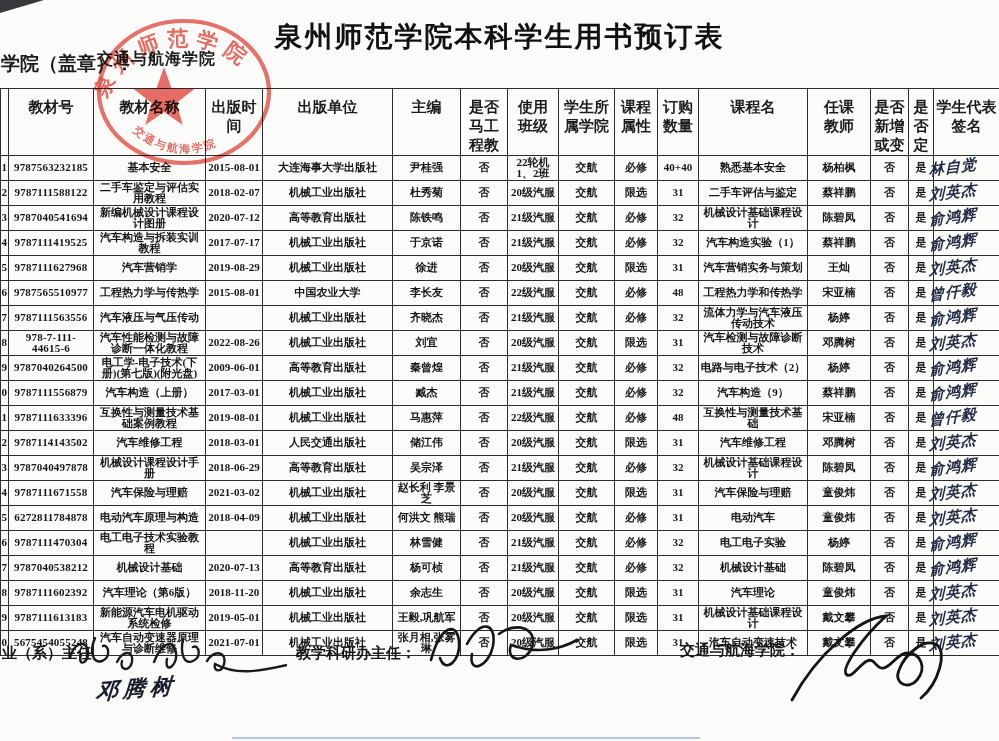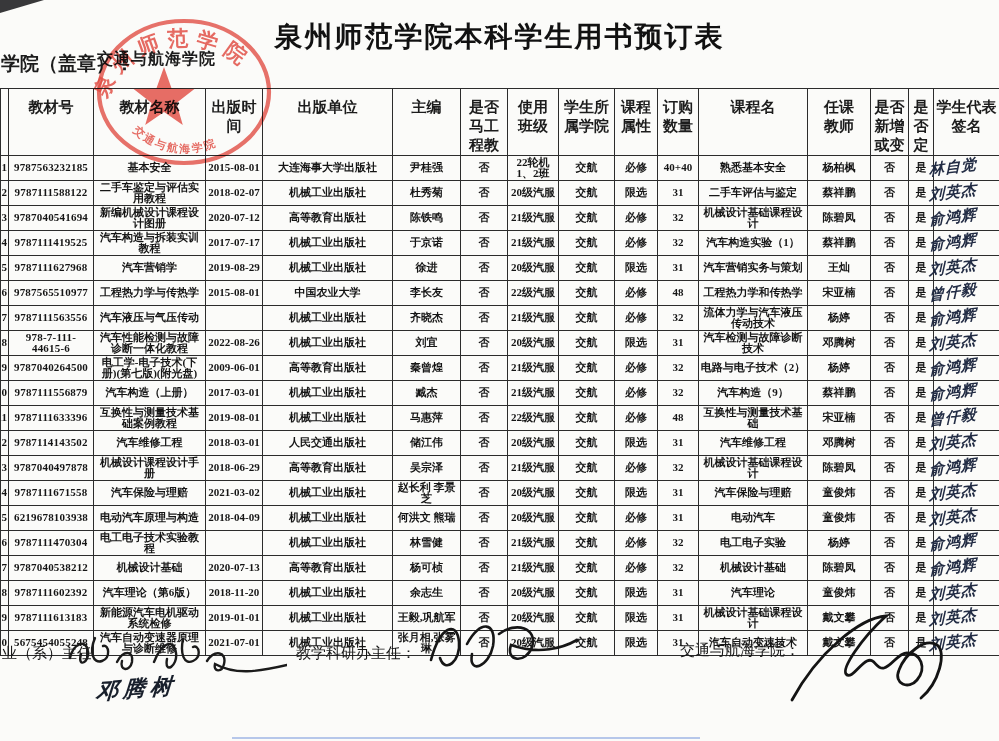--- a/index.html
+++ b/index.html
@@ -32,21 +32,21 @@
   td.c-signature{overflow:visible;position:relative;}
   .sig{display:inline-block;position:relative;left:-14px;white-space:nowrap;
        transform:rotate(-7deg) skewX(-6deg);font-style:italic;font-weight:700;
        font-size:15px;letter-spacing:1px;color:#222c44;}
 
   
   .stamp{position:absolute;left:92px;top:13px;width:184px;height:158px;
          mix-blend-mode:multiply;pointer-events:none;z-index:6;opacity:.92;}
 
   
-  .foot-label{position:absolute;font-size:15px;font-weight:400;color:#161616;}
+  .foot-label{position:absolute;font-size:15px;font-weight:700;color:#161616;}
   .hand{position:absolute;font-weight:700;color:#181f2b;white-space:nowrap;}
   .hand-dengteng{left:96px;top:674px;font-size:22px;letter-spacing:5px;
          transform:rotate(-4deg) skewX(-8deg);font-style:italic;}
   .ink-svg{position:absolute;pointer-events:none;}
   .scan-blue-line{position:absolute;left:232px;top:737px;width:468px;height:2px;
          background:#a8bcе6;background:#a9bde8;opacity:.85;}
 </style>
 </head>
 <body>
 
@@ -374,21 +374,21 @@
           <td class="c-attr">限选</td>
           <td class="c-qty">31</td>
           <td class="c-course">汽车保险与理赔</td>
           <td class="c-teacher">童俊炜</td>
           <td class="c-is_new">否</td>
           <td class="c-is_confirm">是</td>
           <td class="c-signature"><span class="sig">刘英杰</span></td>
         </tr>
         <tr>
           <td class="c-num">15</td>
-          <td class="c-isbn">6219678103938</td>
+          <td class="c-isbn">6272811784878</td>
           <td class="c-name">电动汽车原理与构造</td>
           <td class="c-pub_date">2018-04-09</td>
           <td class="c-publisher">机械工业出版社</td>
           <td class="c-editor">何洪文 熊瑞</td>
           <td class="c-ma_gong">否</td>
           <td class="c-class">20级汽服</td>
           <td class="c-college">交航</td>
           <td class="c-attr">必修</td>
           <td class="c-qty">31</td>
           <td class="c-course">电动汽车</td>
@@ -448,21 +448,21 @@
           <td class="c-course">汽车理论</td>
           <td class="c-teacher">童俊炜</td>
           <td class="c-is_new">否</td>
           <td class="c-is_confirm">是</td>
           <td class="c-signature"><span class="sig">刘英杰</span></td>
         </tr>
         <tr>
           <td class="c-num">19</td>
           <td class="c-isbn">9787111613183</td>
           <td class="c-name">新能源汽车电机驱动系统检修</td>
-          <td class="c-pub_date">2019-01-01</td>
+          <td class="c-pub_date">2019-05-01</td>
           <td class="c-publisher">机械工业出版社</td>
           <td class="c-editor">王毅,巩航军</td>
           <td class="c-ma_gong">否</td>
           <td class="c-class">20级汽服</td>
           <td class="c-college">交航</td>
           <td class="c-attr">限选</td>
           <td class="c-qty">31</td>
           <td class="c-course">机械设计基础课程设计</td>
           <td class="c-teacher">戴文攀</td>
           <td class="c-is_new">否</td>

